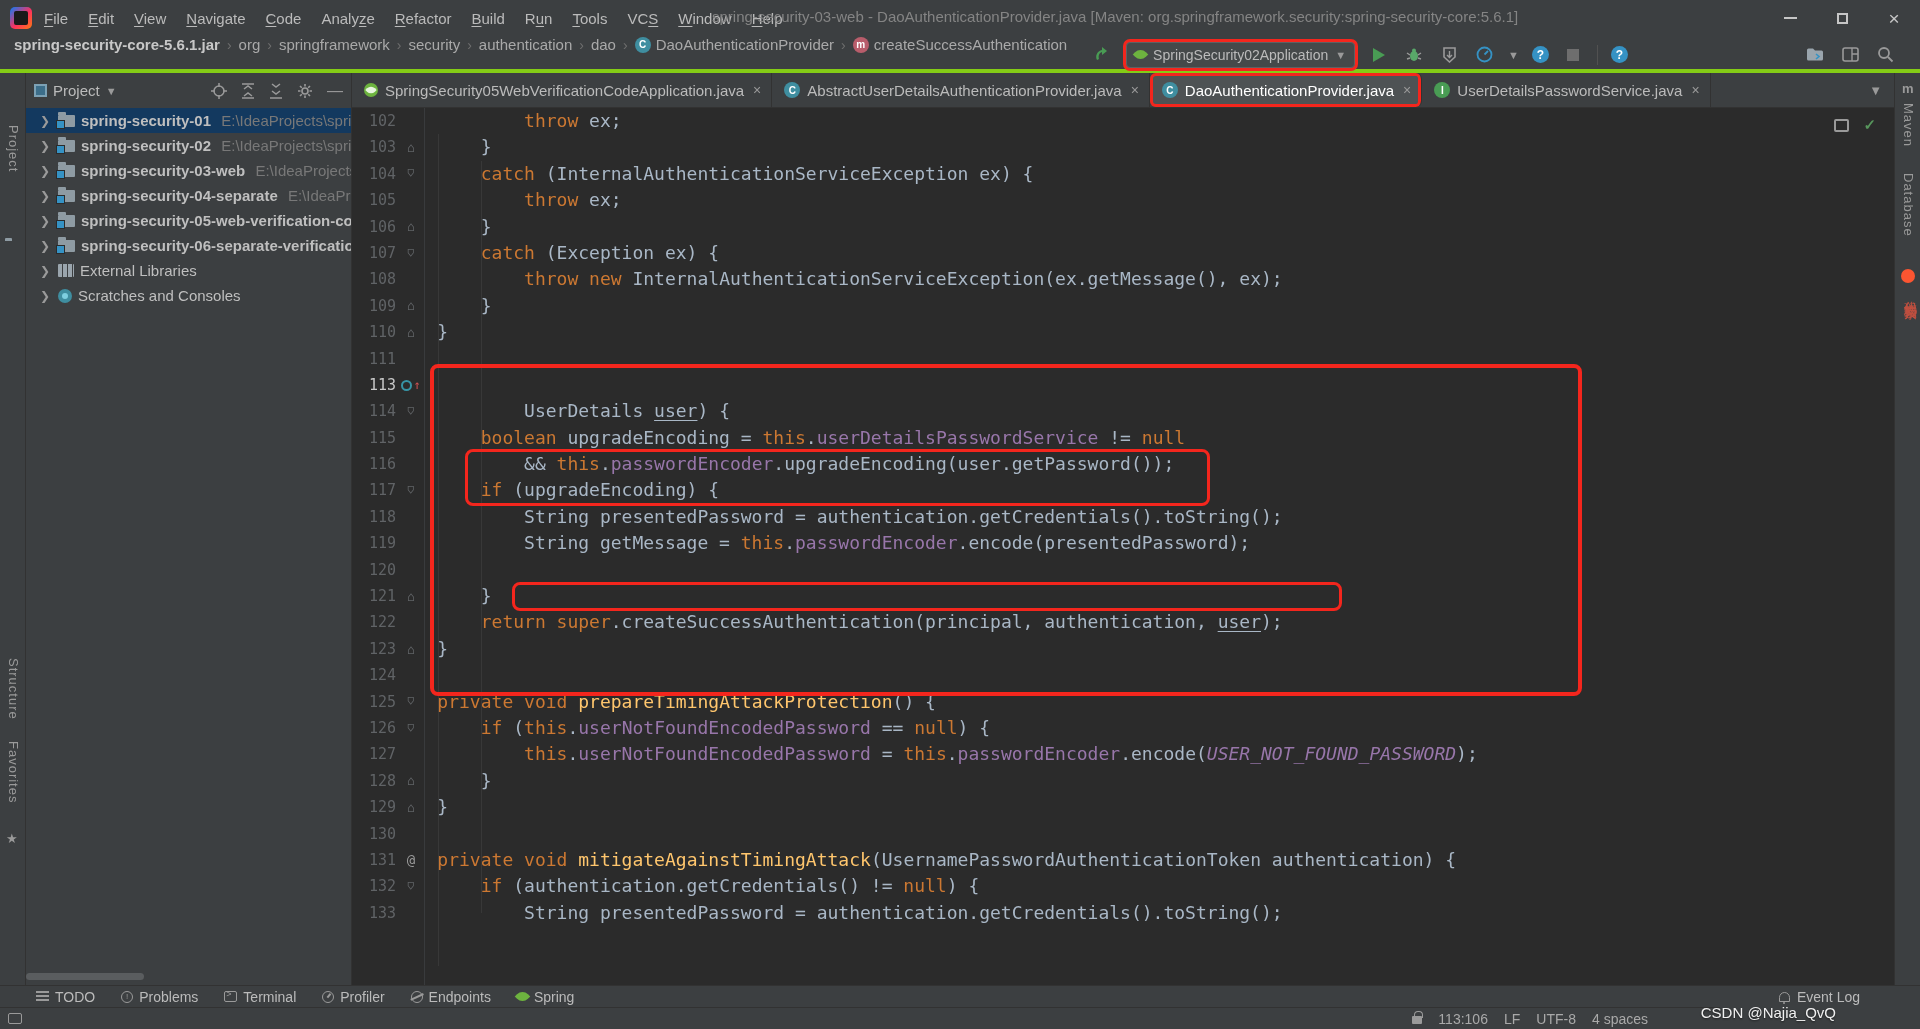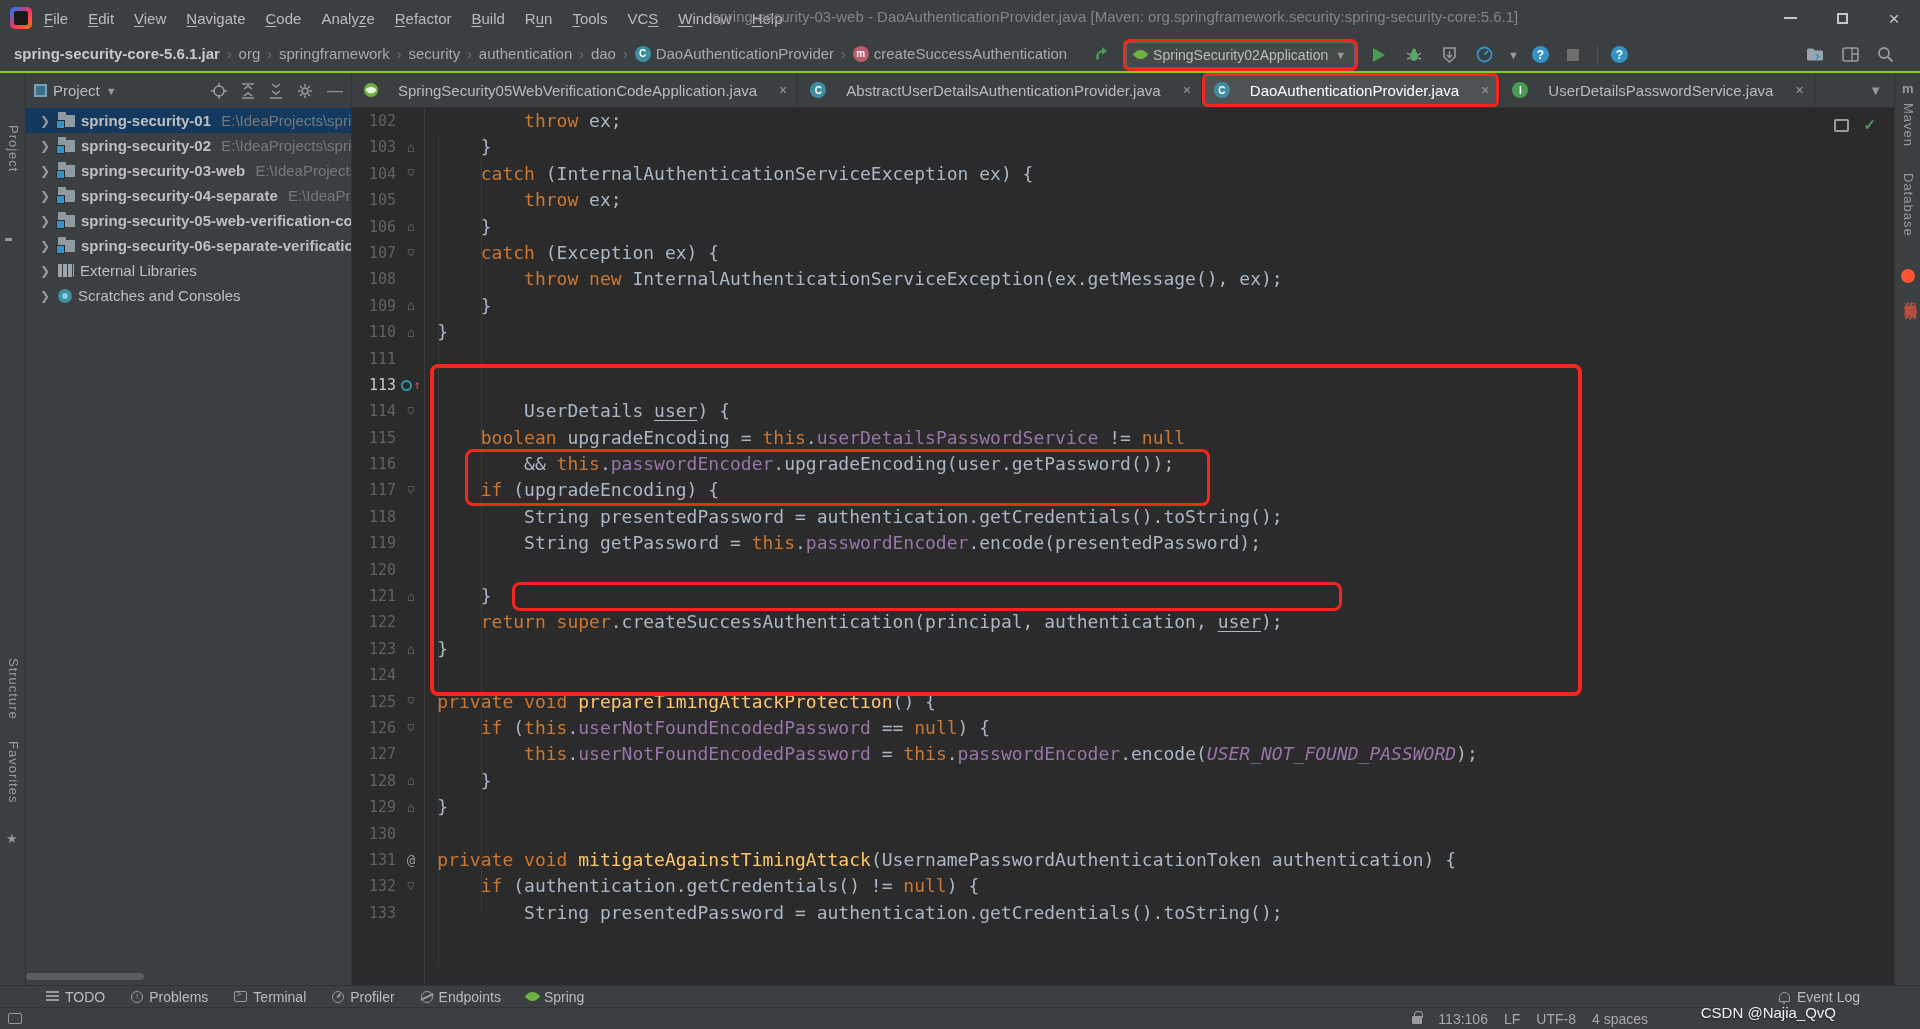--- a/index.html
+++ b/index.html
@@ -19,21 +19,21 @@
   .menu-item u { text-decoration:underline; text-underline-offset:2px; }
   .titlebar-title { position:absolute; left:712px; top:8px; font-size:15px; color:#848484; white-space:nowrap; }
   .win-controls { position:absolute; right:0; top:0; height:36px; display:flex; }
   .win-btn { width:52px; height:36px; display:flex; align-items:center; justify-content:center; color:#c6c6c6; }
   .wb-min { width:13px; height:2px; background:#c6c6c6; }
   .wb-max { width:11px; height:11px; border:2px solid #c6c6c6; }
   .wb-close { font-size:19px; line-height:1; }
 
   
   .navbar { position:absolute; top:36px; left:0; width:1920px; height:37px; background:#3c3f41;
-            border-bottom:2px solid #84cc16; display:flex; align-items:center; }
+            border-bottom:4px solid #84cc16; display:flex; align-items:flex-start; }
   .breadcrumbs { display:flex; align-items:center; gap:7px; padding-left:14px; font-size:15px; color:#a9a9a9; white-space:nowrap; }
   .crumb-sep { color:#6e6e6e; font-size:14px; }
   .crumb.bold { font-weight:bold; color:#c8c8c8; }
   .crumb-wrap { display:flex; align-items:center; gap:5px; }
   .mini-badge { width:16px; height:16px; border-radius:50%; color:#fff; font-size:10px; font-weight:bold;
                 display:inline-flex; align-items:center; justify-content:center; }
   .badge-class { background:#3f8ea0; }
   .badge-method { background:#b85d6b; }
   .badge-interface { background:#499C54; }
   .nav-right { position:absolute; right:0; top:0; height:37px; display:flex; align-items:center; gap:13px; padding-right:24px; }
@@ -87,21 +87,21 @@
   .folder-ic::before { content:""; position:absolute; top:-3px; left:0; width:8px; height:3px; background:#8e9ba3; border-radius:1px 1px 0 0; }
   .folder-ic::after { content:""; position:absolute; left:-2px; bottom:-2px; width:7px; height:7px; background:#3592c4; border:1px solid #2b2b2b; }
   .lib-ic { width:16px; height:13px; flex:none; background:repeating-linear-gradient(90deg,#9aa5ad 0 4px,#3c3f41 4px 5px); border-radius:1px; }
   .scratch-ic { width:14px; height:14px; border-radius:50%; background:#3f8ea0; flex:none; position:relative; }
   .scratch-ic::after { content:""; position:absolute; inset:4px; border-radius:50%; background:#7ecfe0; }
   .pp-hscroll { position:absolute; bottom:5px; left:0; width:118px; height:7px; background:#5a5d5f; border-radius:4px; }
 
   
   .editor { flex:1; position:relative; background:#2b2b2b; overflow:hidden; }
   .tabbar { height:35px; background:#3c3f41; display:flex; align-items:stretch; border-bottom:1px solid #323232; position:relative; }
-  .tab { display:flex; align-items:center; gap:20px; padding:0 10px 0 12px; font-size:15px; color:#bbbbbb;
+  .tab { display:flex; align-items:center; gap:7px; padding:0 10px 0 12px; font-size:15px; color:#bbbbbb;
          border-right:1px solid #323232; white-space:nowrap; position:relative; }
   .tab.active { background:#4e5254; color:#ffffff; }
   .tab.annotated { box-shadow:inset 0 0 0 3px #f4261d; border-radius:6px; }
   .tab-close { color:#9a9a9a; font-size:14px; margin-left:2px; }
   .tab-more { margin-left:auto; display:flex; align-items:center; padding:0 12px; color:#9a9a9a; font-size:13px; }
   .boot-ic { width:14px; height:14px; border-radius:50%; background:#6db33f; position:relative; flex:none; }
   .boot-ic::after { content:""; position:absolute; left:3px; top:3px; width:8px; height:8px;
                     border-radius:0 70% 0 70%; background:#e8f5df; transform:rotate(-45deg); }
 
   .code-area { position:absolute; top:35px; left:0; right:0; bottom:0; overflow:hidden;
@@ -129,21 +129,21 @@
   #rbox-a { left:113px; top:341px; width:745px; height:57px; }
   #rbox-b { left:160px; top:474px; width:830px; height:29px; }
 
   .editor-top-icons { position:absolute; top:43px; right:18px; display:flex; gap:14px; align-items:center; }
   .map-ic { width:15px; height:13px; border:2px solid #9a9a9a; border-radius:2px; }
   .check-ic { color:#57965c; font-size:15px; font-weight:bold; }
 
   
   .toolwindow-bar { position:absolute; left:0; bottom:22px; width:1920px; height:22px; background:#3c3f41;
                     border-top:1px solid #323232; display:flex; align-items:center; font-size:14px; color:#bbbbbb; }
-  .tw-items { display:flex; gap:26px; padding-left:46px; }
+  .tw-items { display:flex; gap:26px; padding-left:36px; }
   .tw-item { display:flex; align-items:center; gap:6px; }
   .tw-ic { width:13px; height:11px; display:inline-block; }
   .ic-lines { background:repeating-linear-gradient(#9a9a9a 0 2px,transparent 2px 4px); }
   .ic-circle { width:12px; height:12px; border:1.5px solid #9a9a9a; border-radius:50%; font-size:8px; color:#9a9a9a;
                display:flex; align-items:center; justify-content:center; }
   .ic-term { width:13px; height:11px; border:1.5px solid #9a9a9a; border-radius:2px; position:relative; }
   .ic-term::after { content:">"; position:absolute; left:1px; top:-3px; font-size:9px; color:#9a9a9a; }
   .ic-gauge { width:12px; height:12px; border:1.5px solid #9a9a9a; border-radius:50%; position:relative; }
   .ic-gauge::after { content:""; position:absolute; left:5px; top:1px; width:1.5px; height:5px; background:#9a9a9a; transform:rotate(40deg); }
   .ic-endp { width:12px; height:12px; border:1.5px solid #9a9a9a; border-radius:50%; position:relative; }
@@ -517,21 +517,21 @@
               <pre><span class="tk-d">        </span><span class="tk-k">if</span><span class="tk-d"> (upgradeEncoding) {</span></pre>
             </div>
             <div class="code-line">
               <span class="ln">118</span>
               <span class="gut"></span>
               <pre><span class="tk-d">            String presentedPassword = authentication.getCredentials().toString();</span></pre>
             </div>
             <div class="code-line">
               <span class="ln">119</span>
               <span class="gut"></span>
-              <pre><span class="tk-d">            String getPassword = </span><span class="tk-k">this</span><span class="tk-d">.</span><span class="tk-f">passwordEncoder</span><span class="tk-d">.encode(presentedPassword);</span></pre>
+              <pre><span class="tk-d">            String getMessage = </span><span class="tk-k">this</span><span class="tk-d">.</span><span class="tk-f">passwordEncoder</span><span class="tk-d">.encode(presentedPassword);</span></pre>
             </div>
             <div class="code-line">
               <span class="ln">120</span>
               <span class="gut"></span>
             </div>
             <div class="code-line">
               <span class="ln">121</span>
               <span class="gut">
                 <span class="fold ">⌂</span>
               </span>

